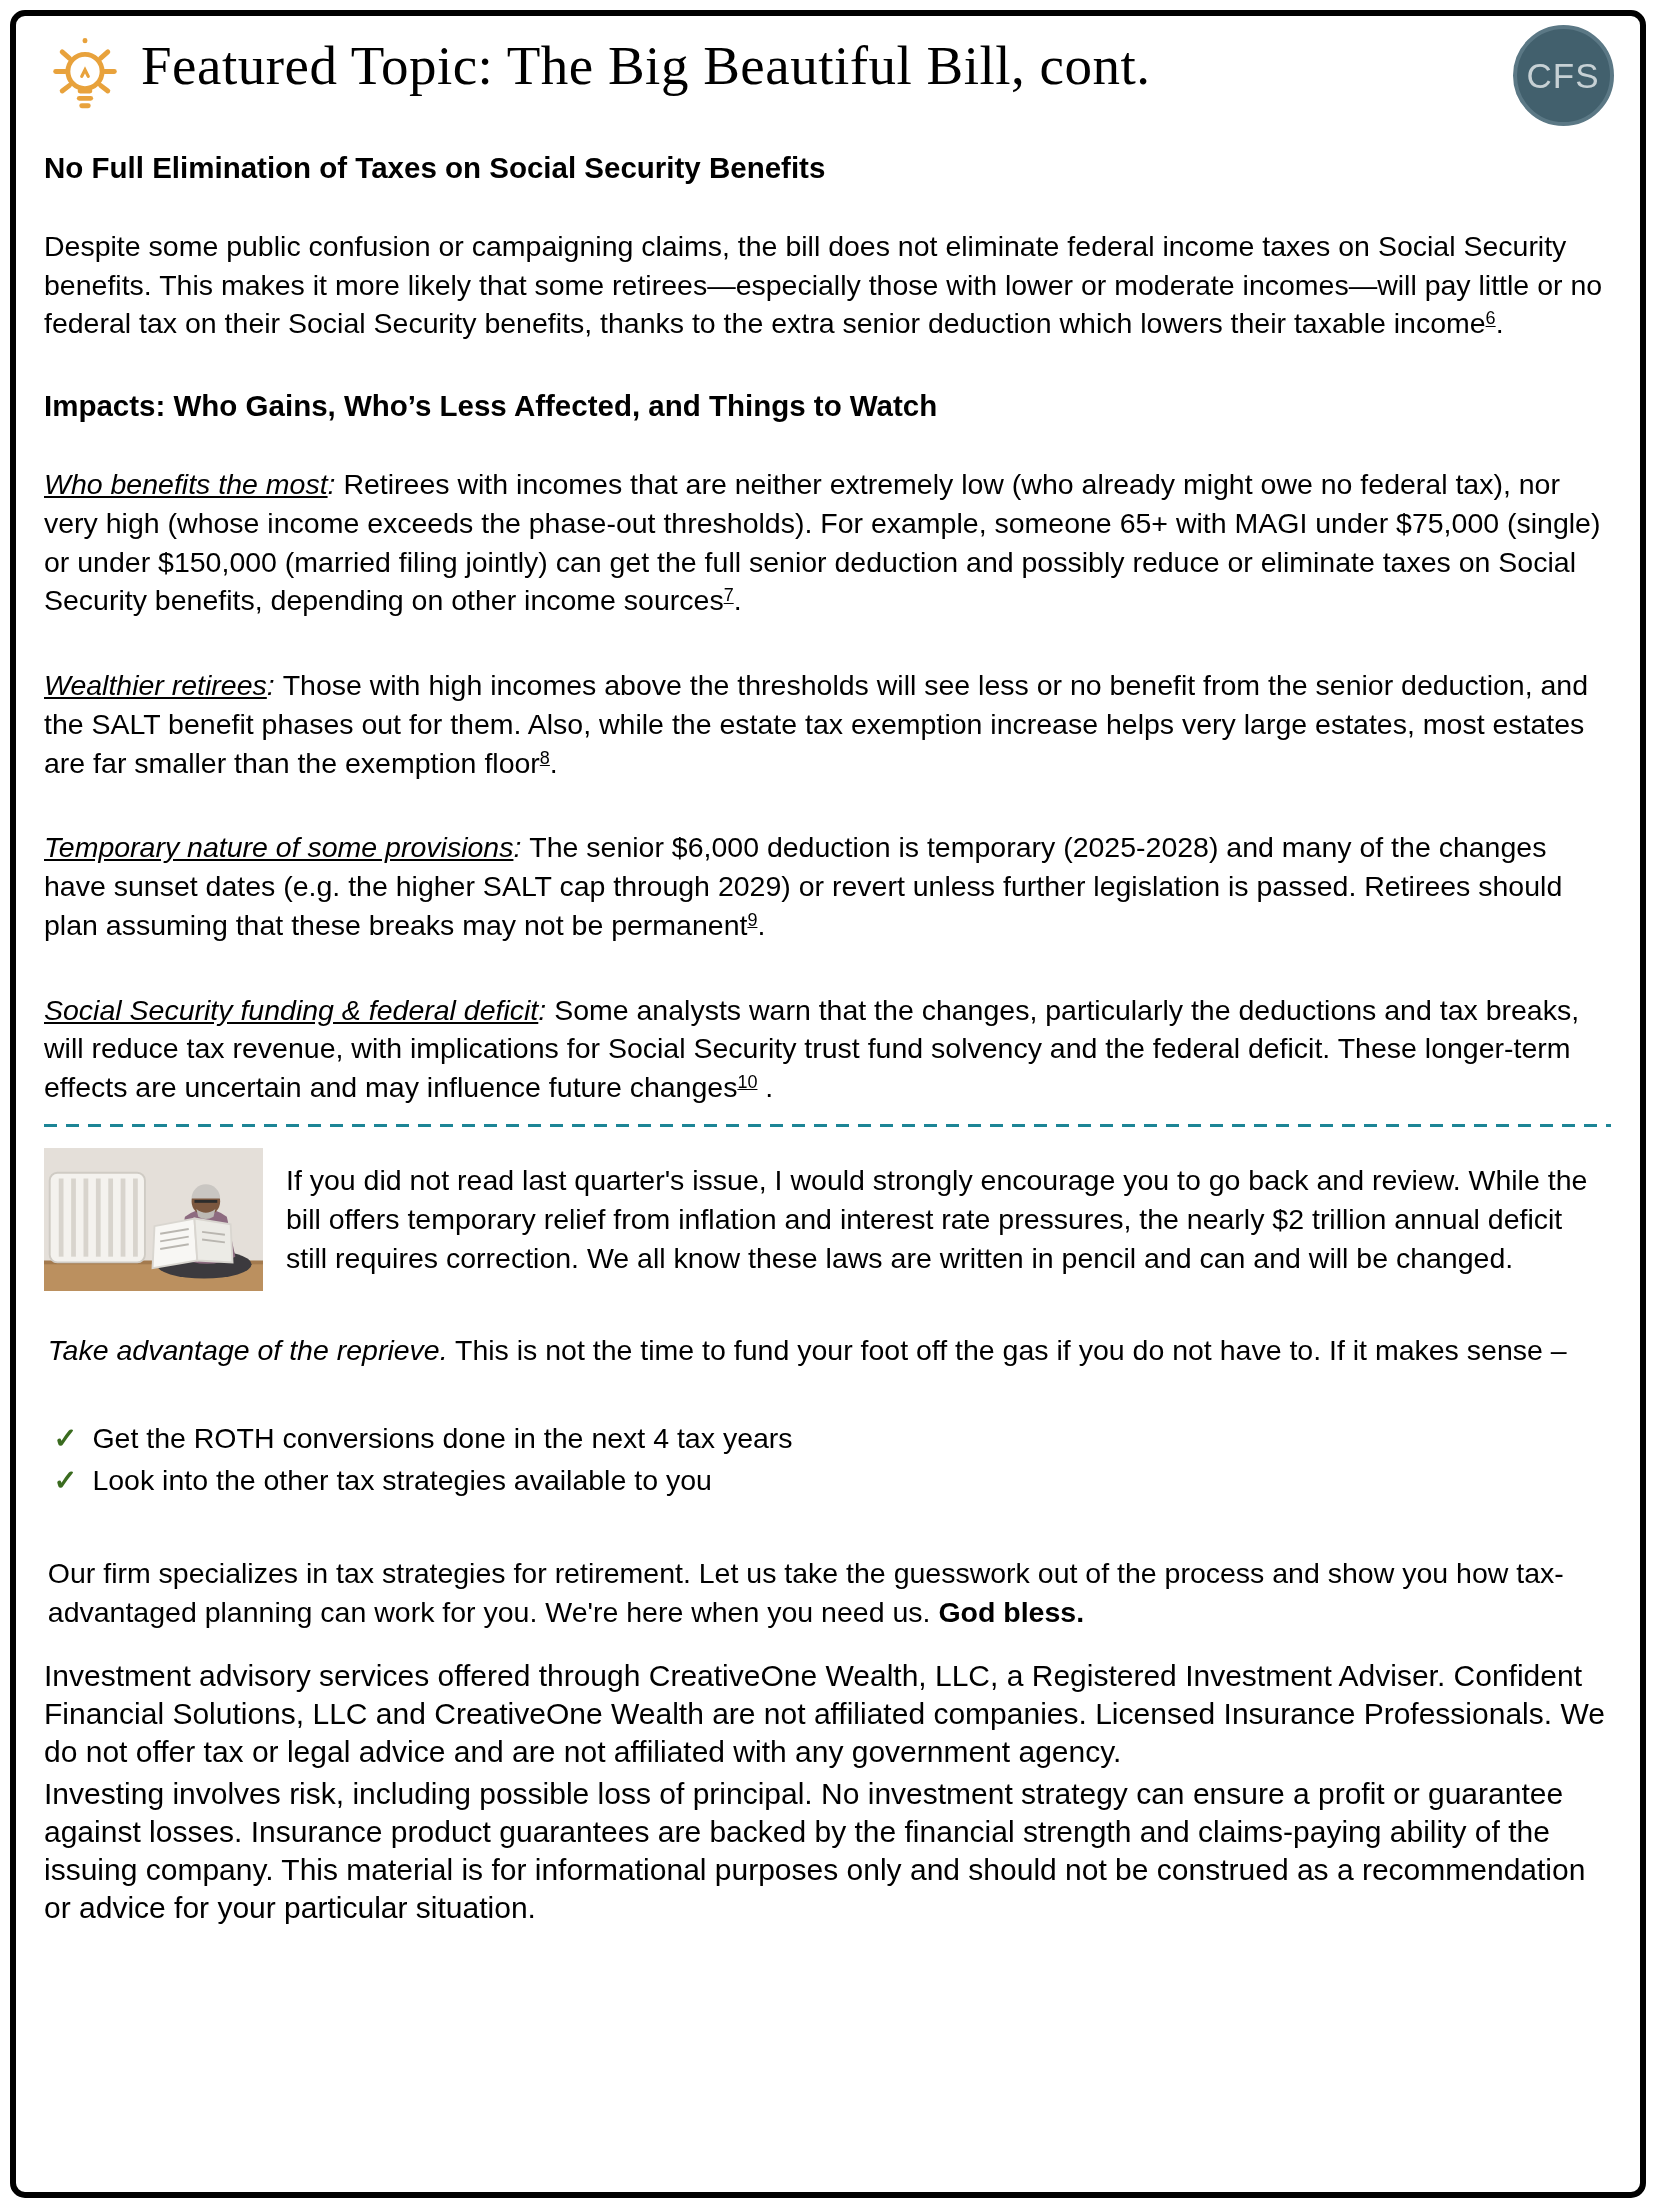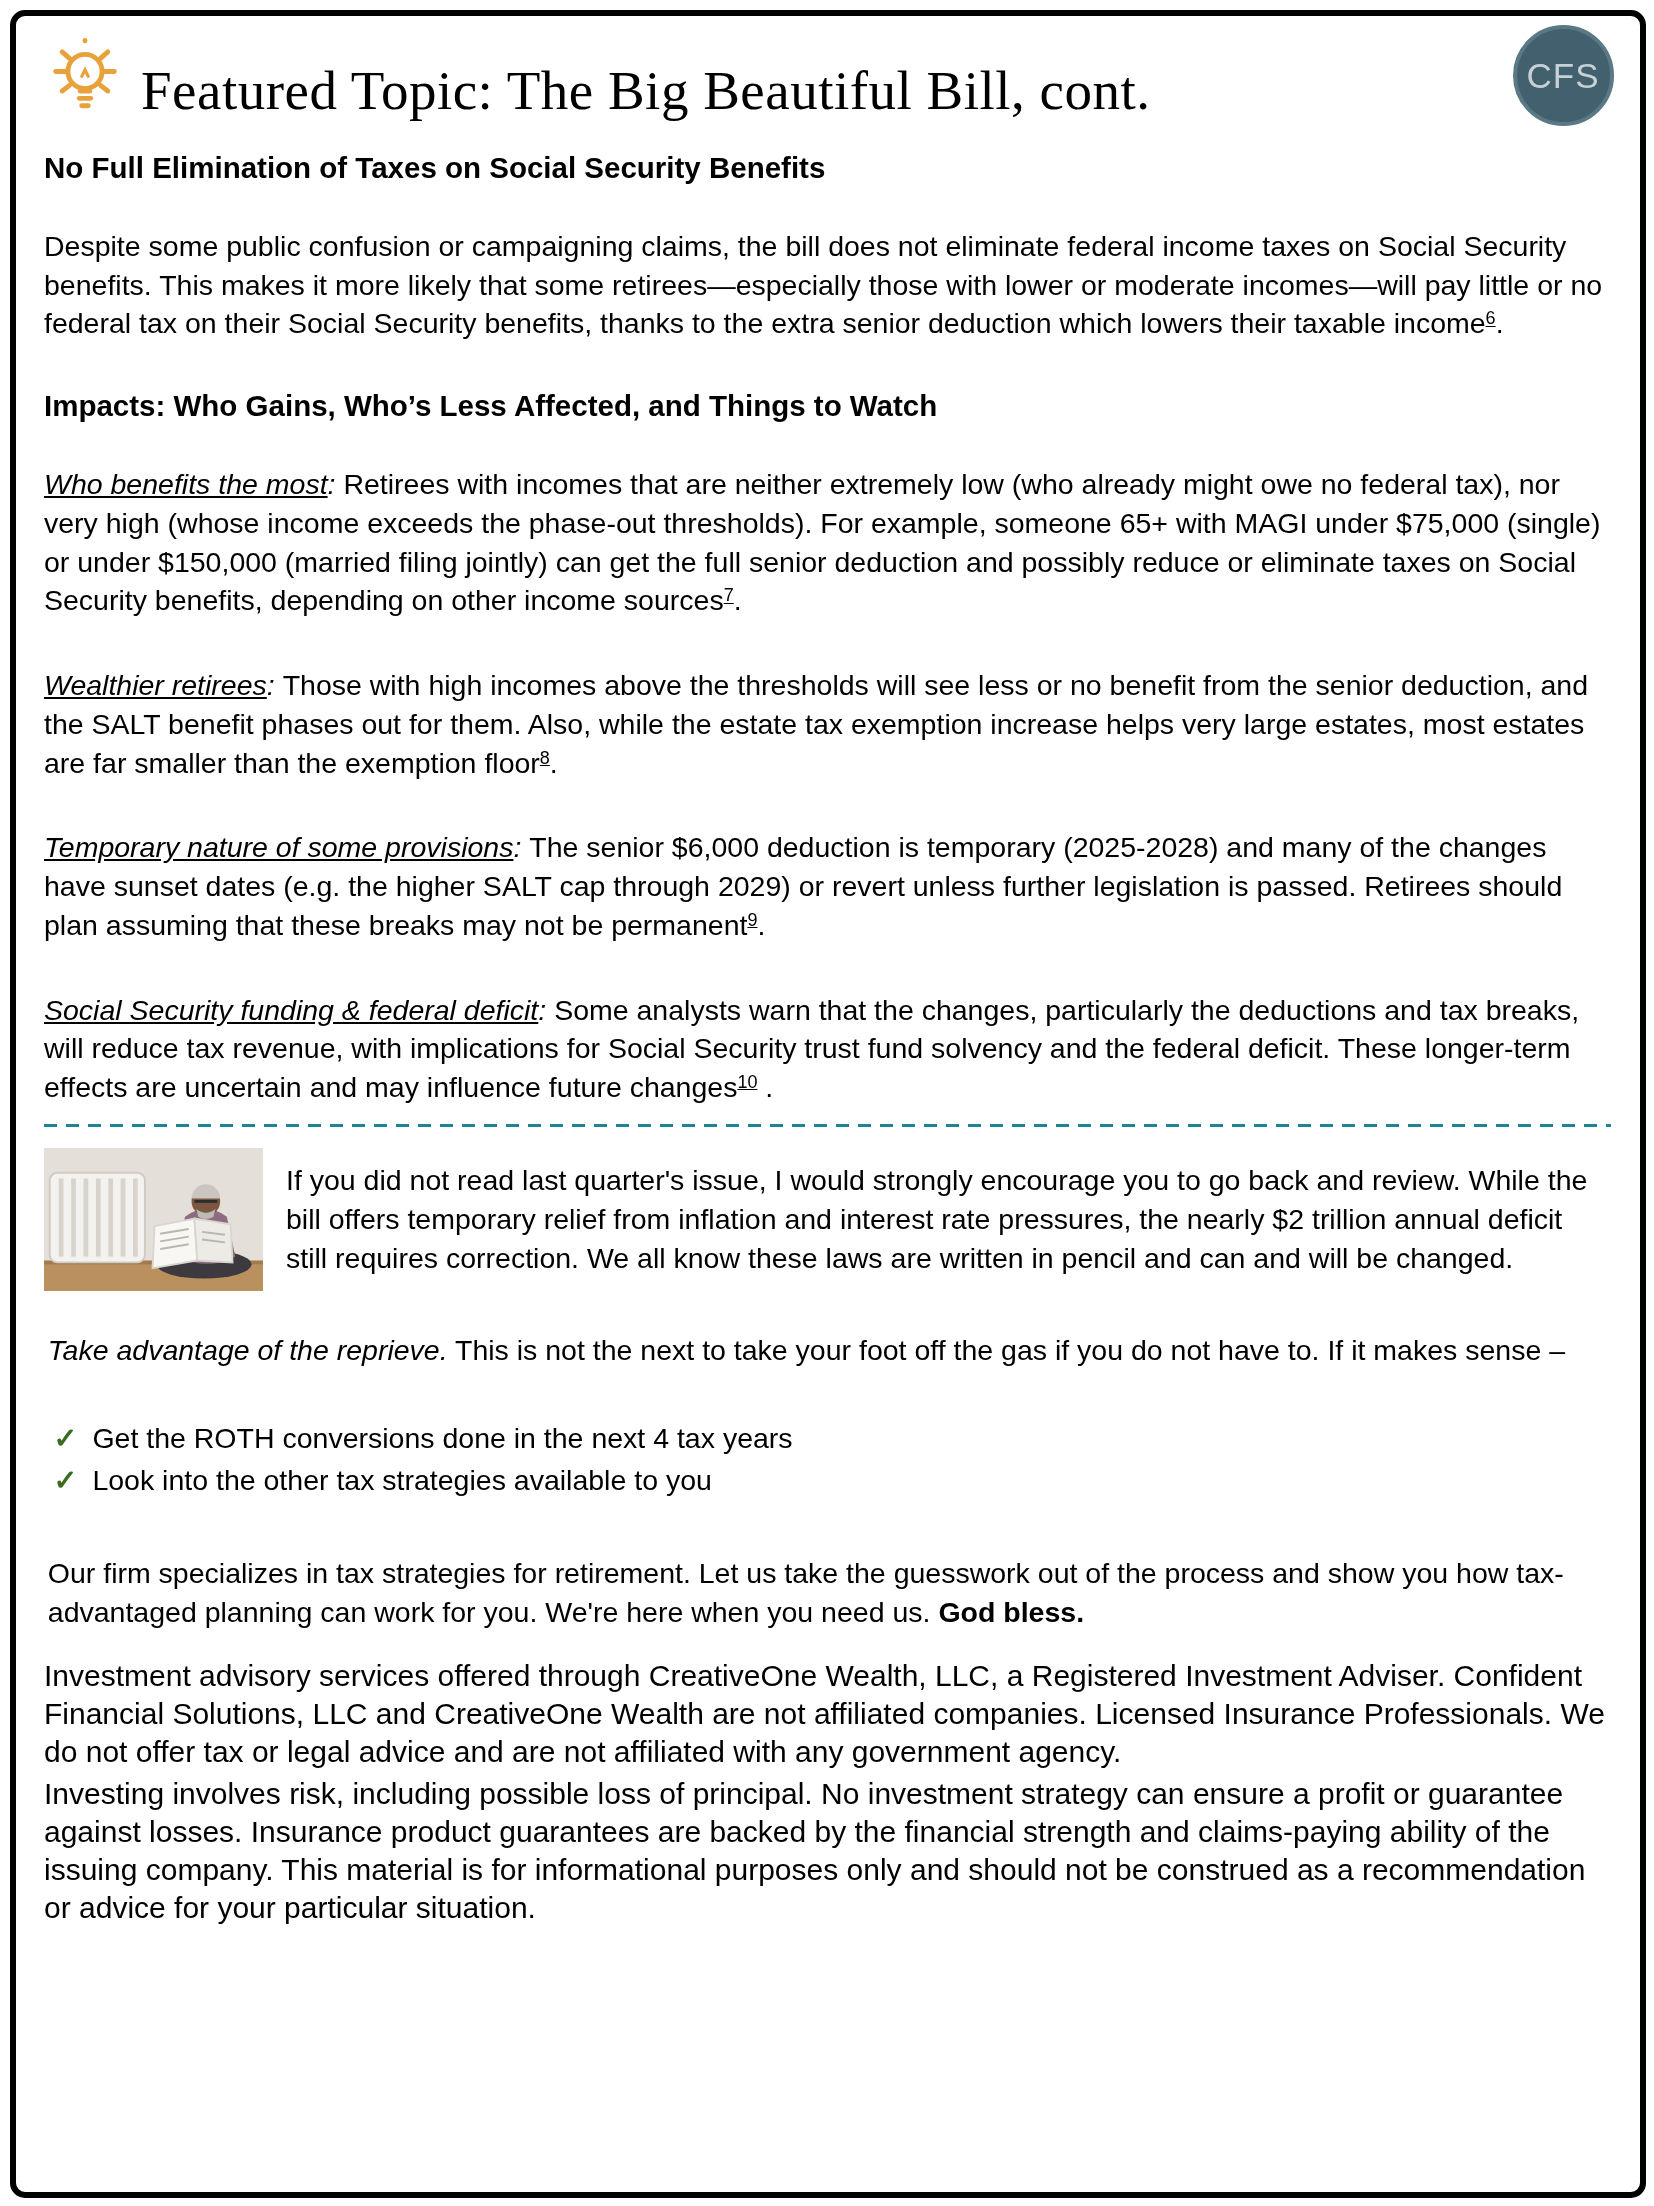--- a/index.html
+++ b/index.html
@@ -1,19 +1,19 @@
 <!DOCTYPE html>
 <html style="font-size:15px"><head>
 <meta charset="utf-8">
 <style>
   html,body{margin:0;padding:0}
   body{width:1655px;height:2207px;background:#ffffff;font-family:"Liberation Sans",sans-serif;color:#000;position:relative}
   .page{position:absolute;left:9.5px;top:9.5px;right:9.5px;bottom:9.5px;border:6.7px solid #000;border-radius:15px;
         padding:15px 28.5px 7.6px 28.5px;overflow:hidden;background:#fff}
-  .header{display:flex;align-items:flex-end;gap:15px;margin:3.8px 0 28.5px 0}
+  .header{display:flex;align-items:flex-start;gap:15px;margin:3.8px 0 28.5px 0}
   .bulb{flex:0 0 auto;width:82px;height:88px}
   .title{font-family:"Liberation Serif",serif;font-size:55px;font-weight:400;margin:0;letter-spacing:0.5px;max-width:1351px}
   .logo{position:absolute;top:9.5px;right:26px;width:101px;height:101px;border-radius:50%;
         background:#42606d;border:4.8px solid #5b7885;display:flex;align-items:center;justify-content:center;box-sizing:border-box}
   .logo span{color:#c7d1d5;font-size:35px;letter-spacing:1px}
   h2{font-size:29.5px;font-weight:bold;margin:0 0 42px 0}
   h2.mt{margin-top:15px}
   .body{font-size:28.5px;line-height:1.36;margin:0 0 46px 0}
   .lead{font-style:italic;text-decoration:underline}
   .sep{font-style:italic}
@@ -113,21 +113,21 @@
           <line x1="122" y1="98" x2="152" y2="93"></line>
           <line x1="122" y1="106" x2="152" y2="101"></line>
           <line x1="166" y1="88" x2="190" y2="91"></line>
           <line x1="166" y1="96" x2="190" y2="99"></line>
         </g>
       </svg>
     </div>
     <p class="body callout">If you did not read last quarter's issue, I would strongly encourage you to go back and review. While the bill offers temporary relief from inflation and interest rate pressures, the nearly $2 trillion annual deficit still requires correction. We all know these laws are written in pencil and can and will be changed.</p>
   </div>
 
-  <p class="body reprieve"><span class="reprieve-lead">Take advantage of the reprieve.</span><span> This is not the next to take your foot off the gas if you do not have to. If it makes sense –</span></p>
+  <p class="body reprieve"><span class="reprieve-lead">Take advantage of the reprieve.</span><span> This is not the time to fund your foot off the gas if you do not have to. If it makes sense –</span></p>
 
   <ul class="checklist">
     <li>
         <span class="check">✓</span>
         <span>Get the ROTH conversions done in the next 4 tax years</span>
       </li>
     <li>
         <span class="check">✓</span>
         <span>Look into the other tax strategies available to you</span>
       </li>

